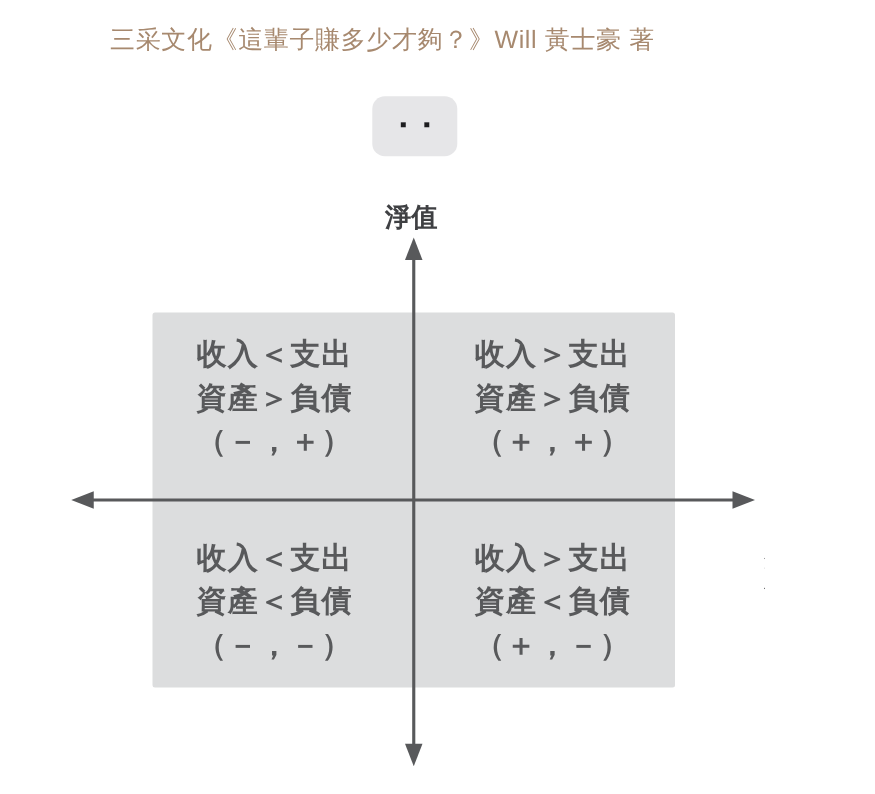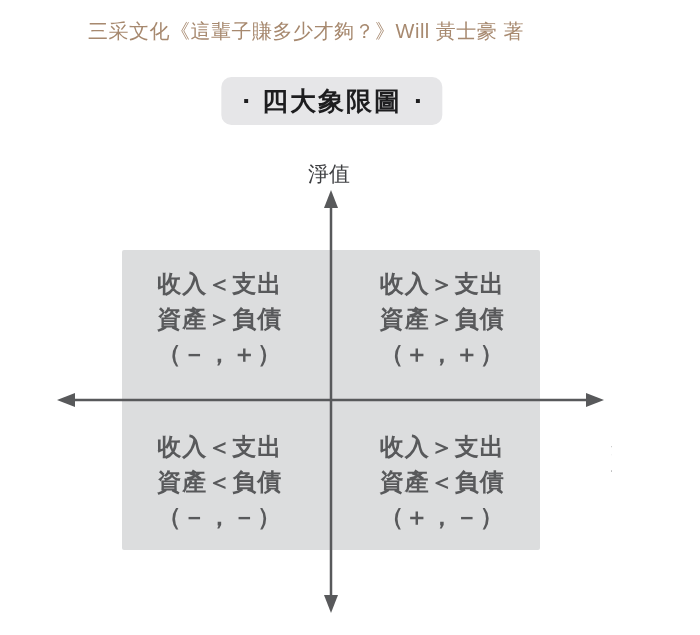--- a/index.html
+++ b/index.html
@@ -58,21 +58,21 @@
     font-weight:700;
     letter-spacing:2px;
     color:var(--badge-text,#1d1d1f);
   }
   .y-axis-label{
     position:absolute;
     top:160px;
     left:329px;
     transform:translateX(-50%);
     font-size:21px;
-    font-weight:400;
+    font-weight:700;
     color:var(--axis-label,#3f4043);
   }
   .x-axis-label{
     position:absolute;
     top:388px;
     left:611px;
     font-size:21px;
     font-weight:500;
     color:var(--axis-label,#3f4043);
     margin-top:44px;
@@ -129,21 +129,20 @@
 </style>
 </head>
 <body>
 
 <div class="page">
 
   <div class="book-title">三采文化《這輩子賺多少才夠？》Will 黃士豪 著</div>
 
   <div class="badge">
     <span class="bullet">▪</span>
-    <span class="badge-label">四大象限圖</span>
     <span class="bullet">▪</span>
   </div>
 
   <div class="y-axis-label">淨值</div>
 
   <div class="x-axis-label">盈餘</div>
 
   <div class="quad-bg"></div>
 
   <div class="quad-grid">

